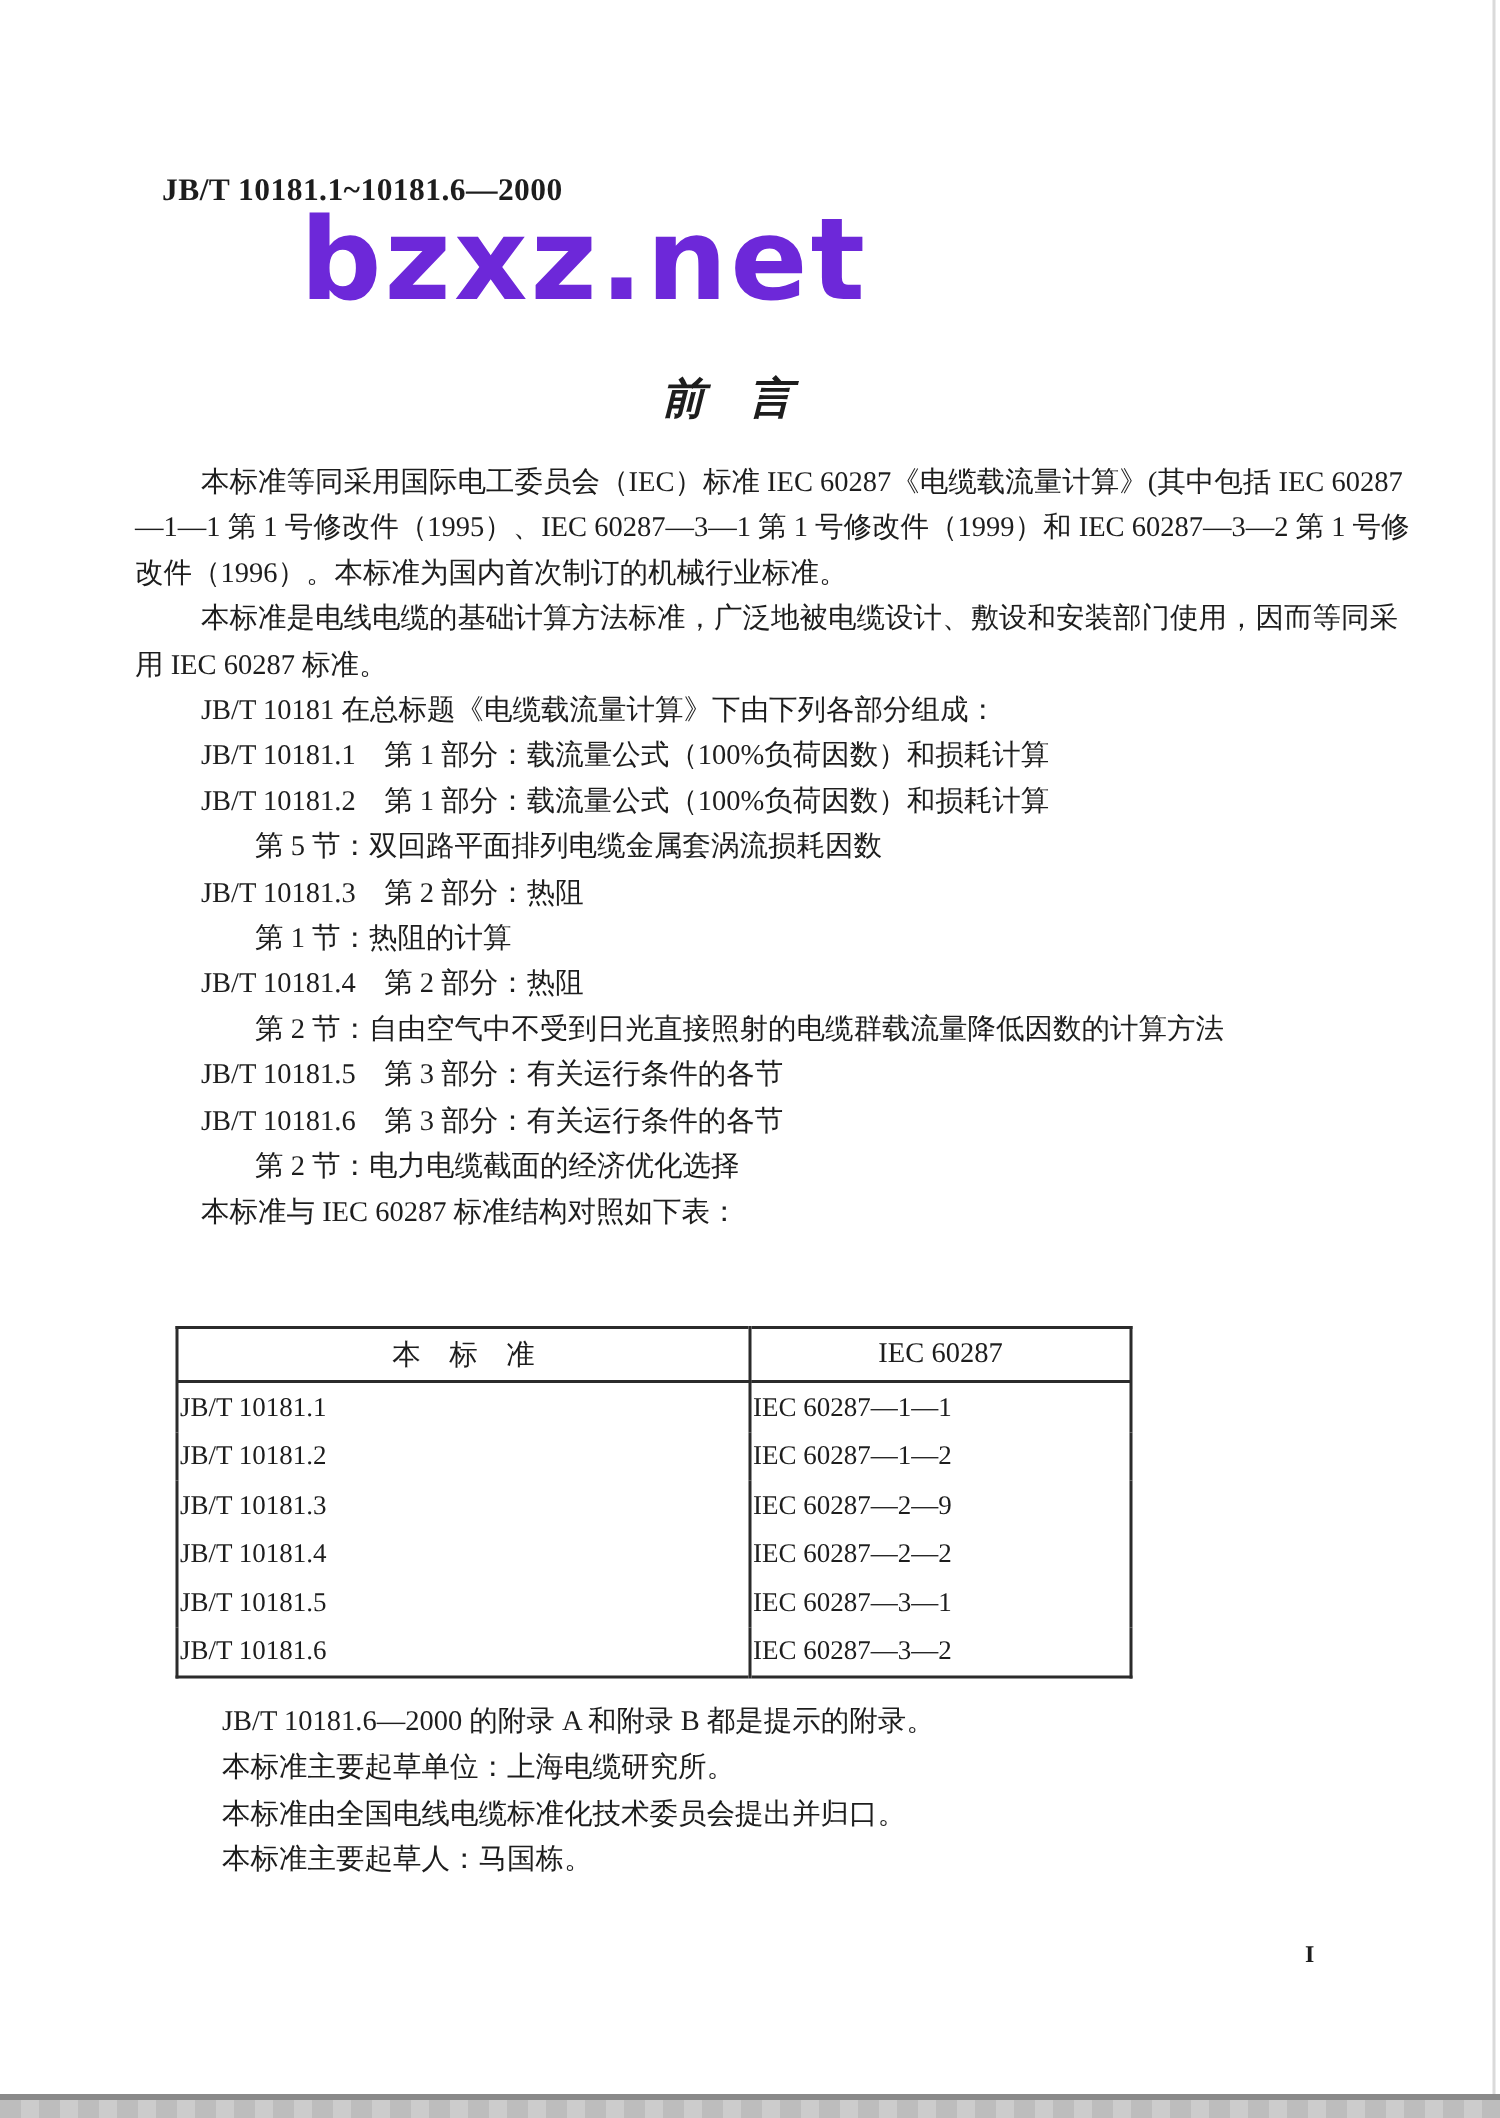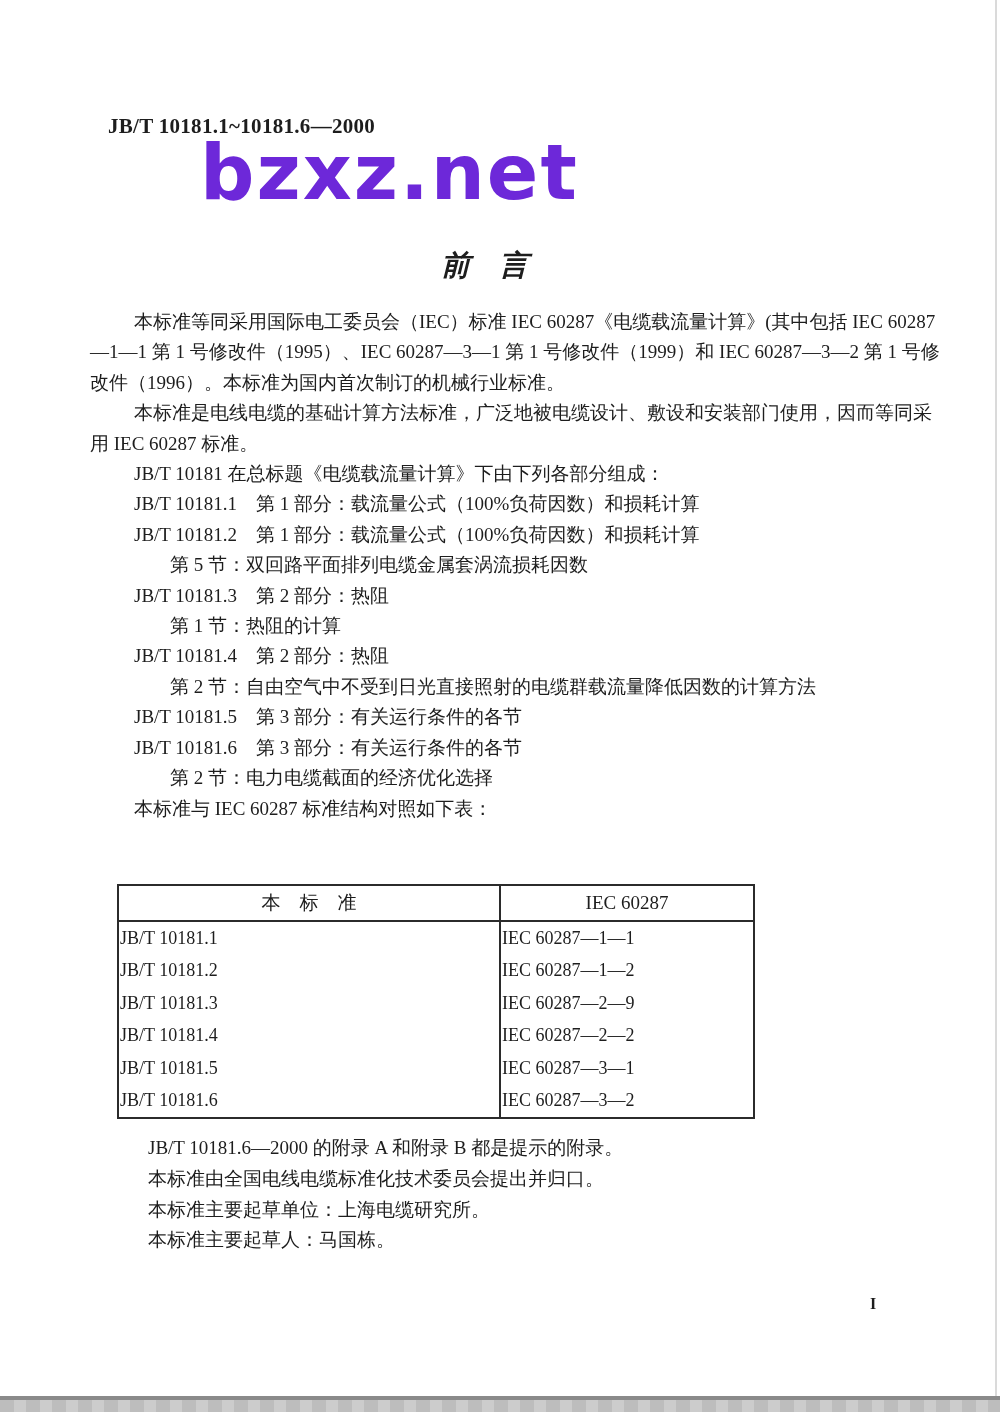--- a/index.html
+++ b/index.html
@@ -161,23 +161,23 @@
         <td>JB/T 10181.6</td>
         <td>IEC 60287—3—2</td>
       </tr>
     </tbody>
 </table>
 
 <div class="footer-text">
 
     <div class="line ind-1">JB/T 10181.6—2000 的附录 A 和附录 B 都是提示的附录。</div>
 
+    <div class="line ind-1">本标准主要起草单位：上海电缆研究所。</div>
+
     <div class="line ind-1">本标准由全国电线电缆标准化技术委员会提出并归口。</div>
-
-    <div class="line ind-1">本标准主要起草单位：上海电缆研究所。</div>
 
     <div class="line ind-1">本标准主要起草人：马国栋。</div>
   </div>
 
 <div class="page-number">I</div>
 
 <div class="scan-edge-right"></div>
 <div class="scan-edge-bottom"></div>
 
 </body></html>

